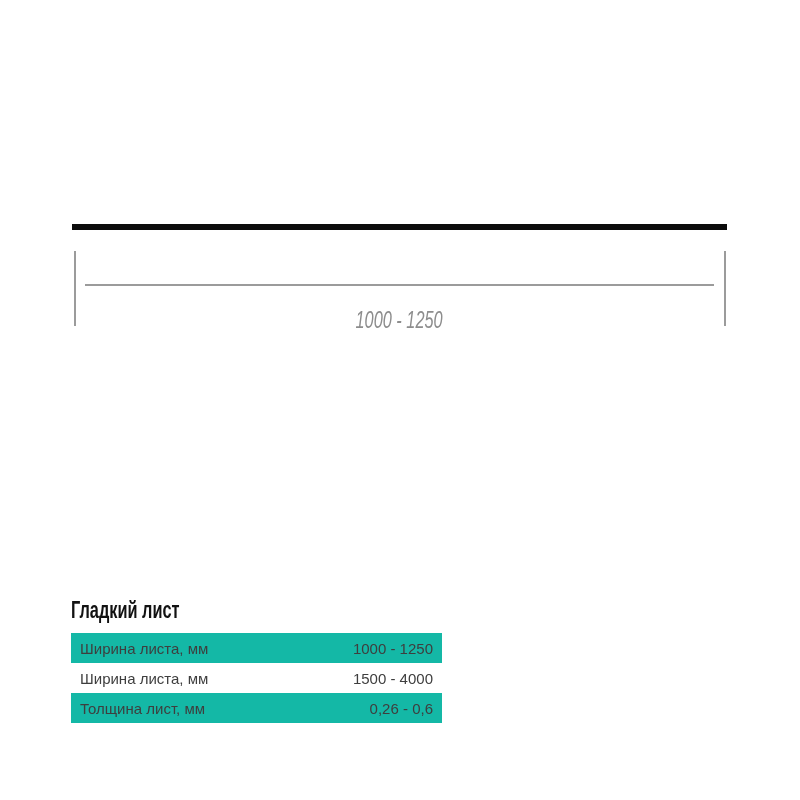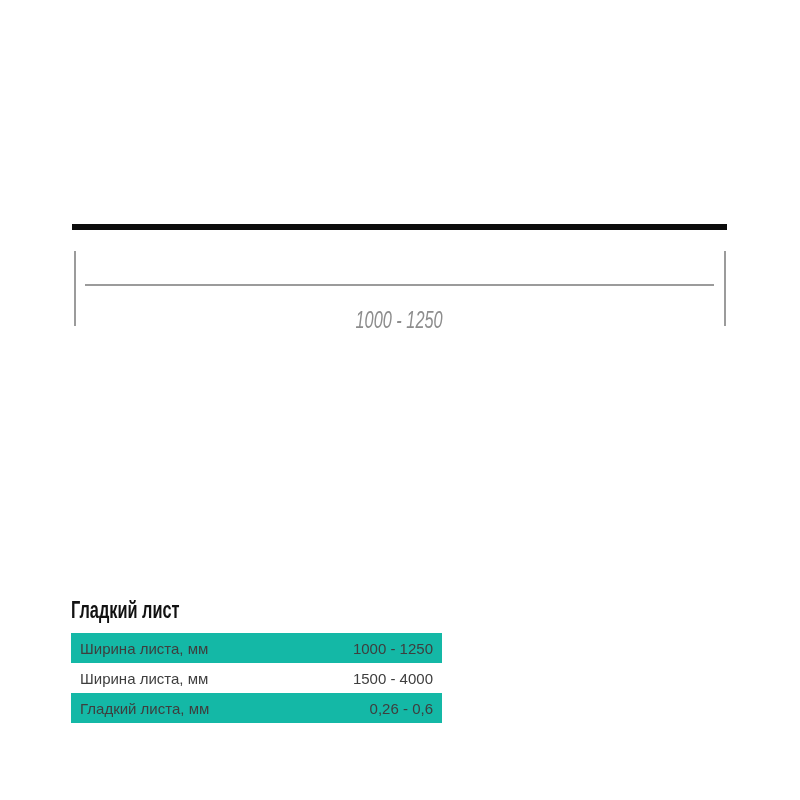--- a/index.html
+++ b/index.html
@@ -120,20 +120,20 @@
         <span class="lbl">Ширина листа, мм</span>
         <span class="val">1000 - 1250</span>
       </div>
 
       <div class="spec-row">
         <span class="lbl">Ширина листа, мм</span>
         <span class="val">1500 - 4000</span>
       </div>
 
       <div class="spec-row alt">
-        <span class="lbl">Гладкий листа, мм</span>
+        <span class="lbl">Толщина лист, мм</span>
         <span class="val">0,26 - 0,6</span>
       </div>
 
     </div>
   </div>
 
 </div>
 
 </body></html>

